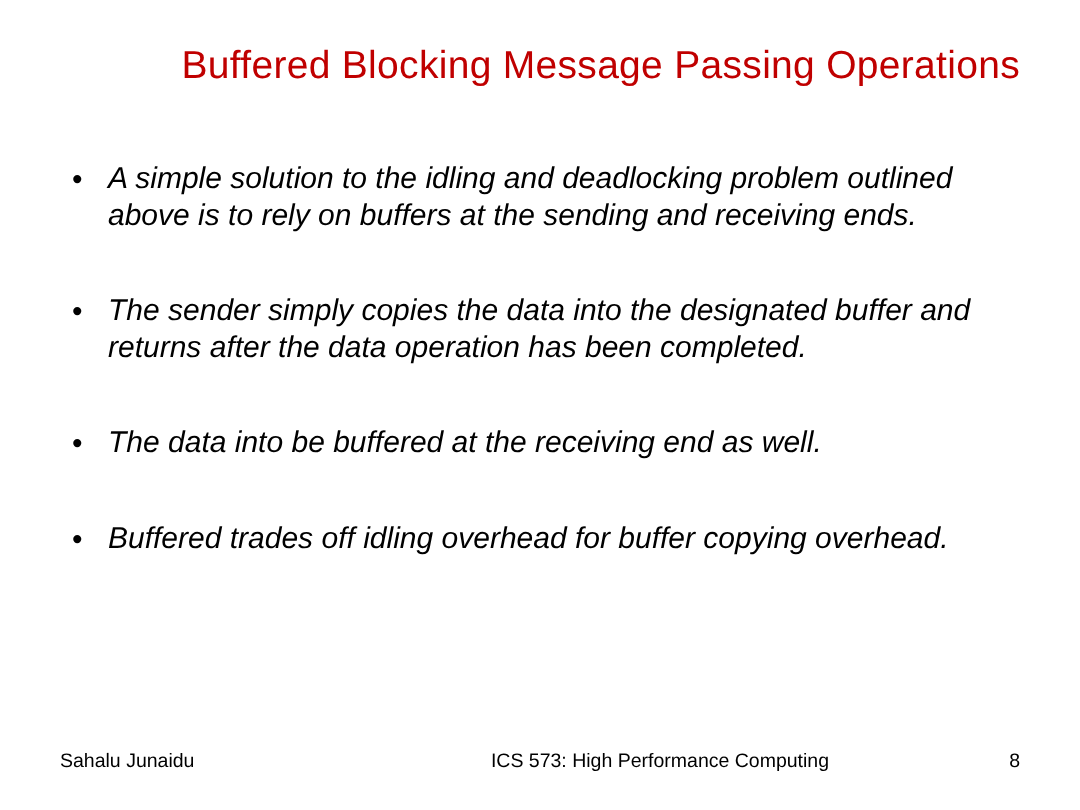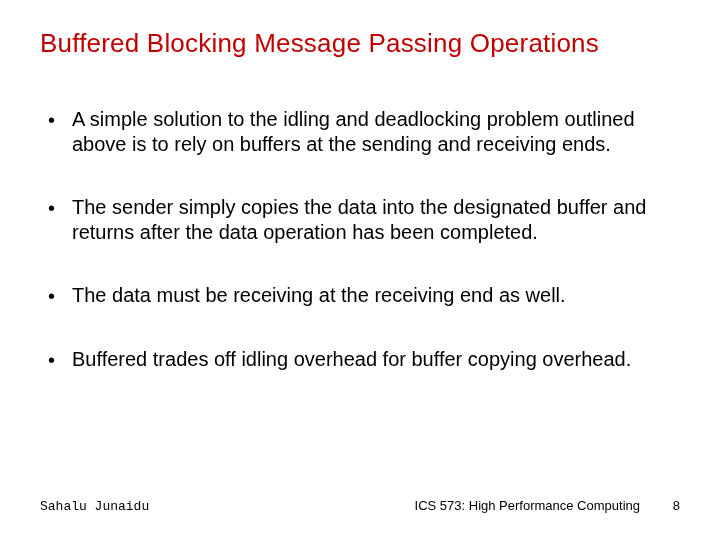--- a/index.html
+++ b/index.html
@@ -15,21 +15,21 @@
   .slide {
     width: 100%;
     height: 100%;
     padding: 28px 40px 0 40px;
     position: relative;
   }
   .title {
     font-size: 26px;
     font-weight: 400;
     color: #c00000;
-    text-align: left;
+    text-align: right;
     margin-bottom: 48px;
     letter-spacing: 0.2px;
   }
   .content {
     padding-left: 8px;
   }
   .bullet-item {
     display: flex;
     align-items: flex-start;
     margin-bottom: 38px;
@@ -38,39 +38,39 @@
     color: #000000;
   }
   .bullet-dot {
     flex: 0 0 auto;
     width: 24px;
     font-size: 20px;
     padding-top: 1px;
   }
   .bullet-text {
     flex: 1 1 auto;
+    font-style: italic;
   }
   .footer {
     position: absolute;
     bottom: 26px;
     left: 40px;
     right: 40px;
     display: flex;
     align-items: baseline;
     font-size: 13px;
     color: #000000;
   }
   .footer-left {
     flex: 0 0 auto;
     width: 200px;
-    font-family: Liberation Mono, monospace;
   }
   .footer-center {
     flex: 1 1 auto;
-    text-align: right;
+    text-align: center;
   }
   .footer-right {
     flex: 0 0 auto;
     width: 40px;
     text-align: right;
   }
 </style>
 </head>
 <body>
 
@@ -81,21 +81,21 @@
     <div class="bullet-item">
       <div class="bullet-dot">•</div>
       <div class="bullet-text">A simple solution to the idling and deadlocking problem outlined above is to rely on buffers at the sending and receiving ends.</div>
     </div>
     <div class="bullet-item">
       <div class="bullet-dot">•</div>
       <div class="bullet-text">The sender simply copies the data into the designated buffer and returns after the data operation has been completed.</div>
     </div>
     <div class="bullet-item">
       <div class="bullet-dot">•</div>
-      <div class="bullet-text">The data must be receiving at the receiving end as well.</div>
+      <div class="bullet-text">The data into be buffered at the receiving end as well.</div>
     </div>
     <div class="bullet-item">
       <div class="bullet-dot">•</div>
       <div class="bullet-text">Buffered trades off idling overhead for buffer copying overhead.</div>
     </div>
   </div>
 
   <div class="footer">
     <div class="footer-left">Sahalu Junaidu</div>
     <div class="footer-center">ICS 573: High Performance Computing</div>

